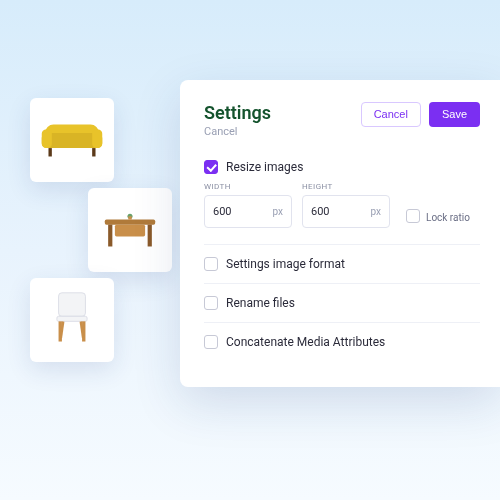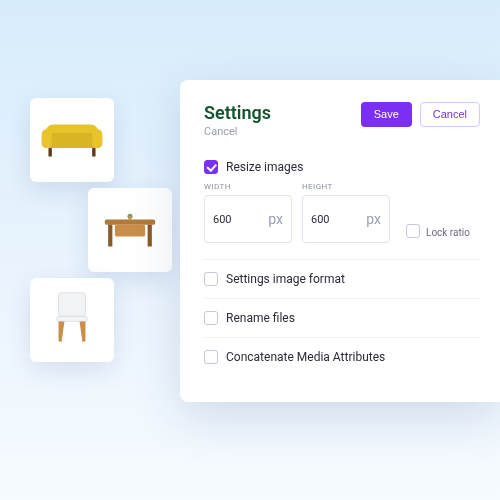--- a/index.html
+++ b/index.html
@@ -69,25 +69,25 @@
   }
   .opt-label { font-size: 12px; color: #2b2b3a; }
 
   .resize-block { margin-bottom: 16px; }
   .dims { display: flex; align-items: flex-end; gap: 10px; margin-top: 8px; }
   .dim { flex: 0 0 auto; width: 88px; }
   .dim-label { font-size: 8px; letter-spacing: 0.05em; color: #8a8fa3; margin-bottom: 4px; }
   .dim-input {
     display: flex; align-items: center; justify-content: space-between;
     border: 1px solid #e1e3ee; border-radius: 4px;
-    padding: 15px 8px;
+    padding: 9px 8px;
     font-size: 11px; color: #2b2b3a;
     background: #fff;
   }
-  .dim-input .unit { color: #9aa0b4; font-size: 14px; }
+  .dim-input .unit { color: #9aa0b4; font-size: 10px; }
   .lockrow { display: flex; align-items: flex-end; gap: 6px; margin-left: 6px; padding-bottom: 5px; }
   .lockrow .opt-label { font-size: 10px; color: #6a6e85; }
 
   .options-list { margin-top: 8px; }
   .opt-row {
     display: flex; align-items: center; gap: 8px;
     padding: 12px 0;
     border-top: 1px solid #eef0f6;
   }
 </style>
@@ -134,22 +134,22 @@
 </div>
 
 <div class="panel">
 
   <div class="panel-head">
     <div>
       <div class="panel-title">Settings</div>
       <div class="panel-sub">Cancel</div>
     </div>
     <div class="panel-actions">
+      <button class="btn btn-outline">Cancel</button>
       <button class="btn btn-solid">Save</button>
-      <button class="btn btn-outline">Cancel</button>
     </div>
   </div>
 
   <div class="resize-block">
     <div class="row">
       <span class="checkbox checked"></span>
       <span class="opt-label">Resize images</span>
     </div>
 
     <div class="dims">

